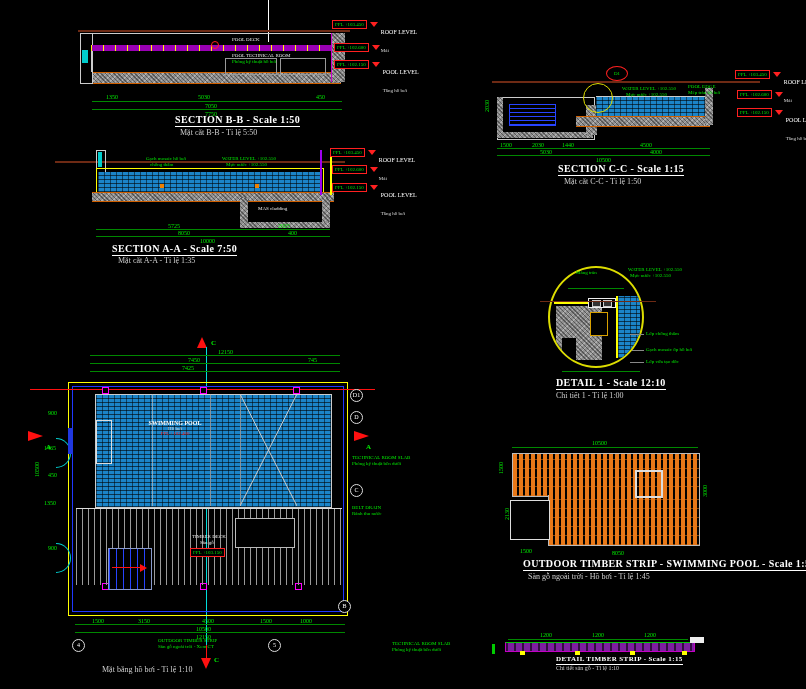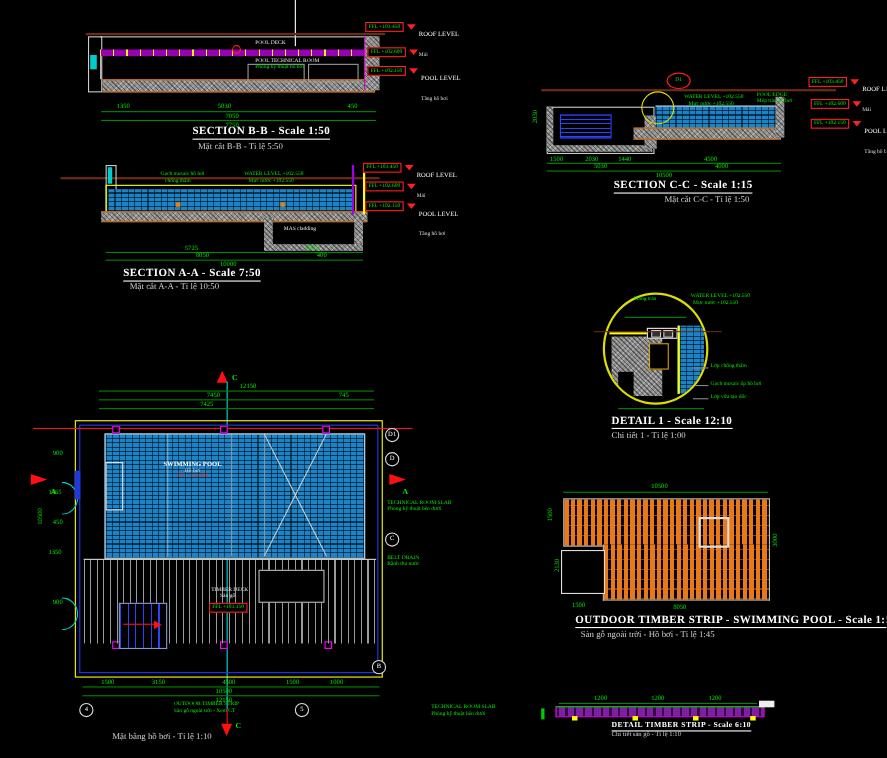--- a/index.html
+++ b/index.html
@@ -138,21 +138,21 @@
     </div>
 
     <div class="gline" style="left:96px;top:229px;width:234px;"></div>
     <div class="gline" style="left:96px;top:236px;width:234px;"></div>
     <div class="dim" style="left:168px;top:223px;">5725</div>
     <div class="dim" style="left:278px;top:223px;">2005</div>
     <div class="dim" style="left:178px;top:230px;">8050</div>
     <div class="dim" style="left:288px;top:230px;">400</div>
     <div class="dim" style="left:200px;top:238px;">10000</div>
     <div class="title" style="left:112px;top:243px;">SECTION A-A  -  Scale 7:50</div>
-    <div class="subtitle" style="left:118px;top:256px;">Mặt cắt A-A  -  Tỉ lệ 10:50</div>
+    <div class="subtitle" style="left:118px;top:256px;">Mặt cắt A-A  -  Tỉ lệ 1:35</div>
   </div>
 
   <div>
     <div class="brown" style="left:492px;top:81px;width:268px;"></div>
     <div class="s" style="left:497px;top:97px;width:96px;height:41px;border:1px solid #ccc;"></div>
     <div class="conc s" style="left:497px;top:97px;width:6px;height:41px;"></div>
     <div class="conc s" style="left:497px;top:132px;width:96px;height:6px;"></div>
     <div class="bluelines s" style="left:509px;top:104px;width:45px;height:20px;border:1px solid #2744ff;"></div>
     <div class="conc s" style="left:586px;top:105px;width:11px;height:30px;"></div>
     <div class="water s" style="left:596px;top:96px;width:112px;height:20px;border-top:1px solid #ccc;"></div>
@@ -188,21 +188,21 @@
     <div class="gline" style="left:497px;top:148px;width:213px;"></div>
     <div class="gline" style="left:497px;top:155px;width:213px;"></div>
     <div class="dim" style="left:500px;top:142px;">1500</div>
     <div class="dim" style="left:532px;top:142px;">2030</div>
     <div class="dim" style="left:562px;top:142px;">1440</div>
     <div class="dim" style="left:640px;top:142px;">4500</div>
     <div class="dim" style="left:540px;top:149px;">5030</div>
     <div class="dim" style="left:650px;top:149px;">4000</div>
     <div class="dim" style="left:596px;top:157px;">10500</div>
     <div class="title" style="left:558px;top:163px;">SECTION C-C  -  Scale 1:15</div>
-    <div class="subtitle" style="left:564px;top:177px;margin-left:40px;">Mặt cắt C-C  -  Tỉ lệ 1:50</div>
+    <div class="subtitle" style="left:564px;top:177px;">Mặt cắt C-C  -  Tỉ lệ 1:50</div>
   </div>
 
   <div>
     <div class="s" style="left:548px;top:266px;width:92px;height:98px;border:2px solid #dddd00;border-radius:50%;overflow:hidden;">
       <div class="conc s" style="left:6px;top:38px;width:46px;height:54px;"></div>
       <div class="s" style="left:12px;top:70px;width:14px;height:22px;background:#000;"></div>
       <div class="s" style="left:40px;top:44px;width:16px;height:22px;background:#000;border:1px solid #d8a000;"></div>
       <div class="water s" style="left:66px;top:28px;width:22px;height:62px;border-left:2px solid #ffff00;"></div>
       <div class="s" style="left:4px;top:34px;width:62px;height:2px;background:#ffff00;"></div>
       <div class="s" style="left:38px;top:30px;width:26px;height:8px;border:1px solid #eee;background:#000;">
@@ -350,17 +350,17 @@
     <div class="dim" style="left:644px;top:632px;">1200</div>
     <div class="gline" style="left:508px;top:639px;width:180px;"></div>
     <div class="s" style="left:505px;top:642px;width:188px;height:8px;background-color:#7d1fa0;border:1px solid #c400c4;
                 background-image:repeating-linear-gradient(90deg,rgba(0,0,0,.6) 0 2px,transparent 2px 8px);border-top:1px solid #00cc00;"></div>
     <div class="s" style="left:690px;top:637px;width:14px;height:6px;background:#eee;"></div>
     <div class="s" style="left:520px;top:651px;width:5px;height:4px;background:#ffff00;"></div>
     <div class="s" style="left:575px;top:651px;width:5px;height:4px;background:#ffff00;"></div>
     <div class="s" style="left:630px;top:651px;width:5px;height:4px;background:#ffff00;"></div>
     <div class="s" style="left:682px;top:651px;width:5px;height:4px;background:#ffff00;"></div>
     <div class="s" style="left:492px;top:644px;width:3px;height:10px;background:#00cc00;"></div>
-    <div class="title" style="left:556px;top:655px;font-size:7px;">DETAIL TIMBER STRIP  -  Scale 6:10</div>
+    <div class="title" style="left:556px;top:655px;font-size:7px;">DETAIL TIMBER STRIP  -  Scale 1:15</div>
     <div class="subtitle" style="left:556px;top:665px;font-size:6px;">Chi tiết sàn gỗ - Tỉ lệ 1:10</div>
   </div>
 
 </div>
 
 </body></html>

